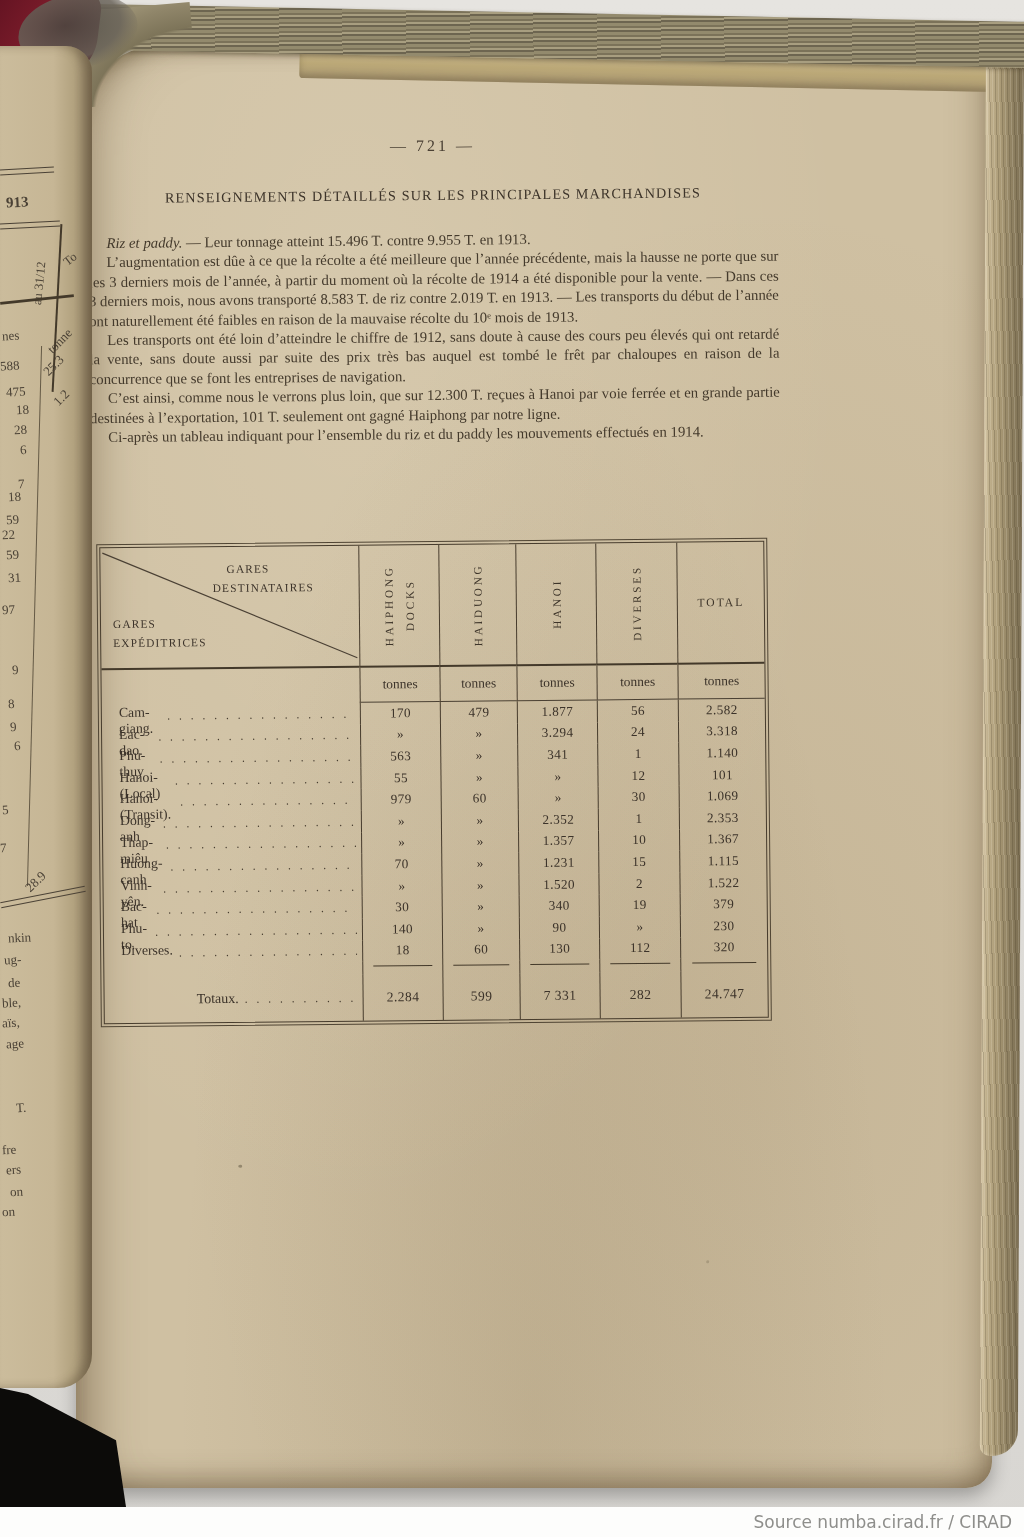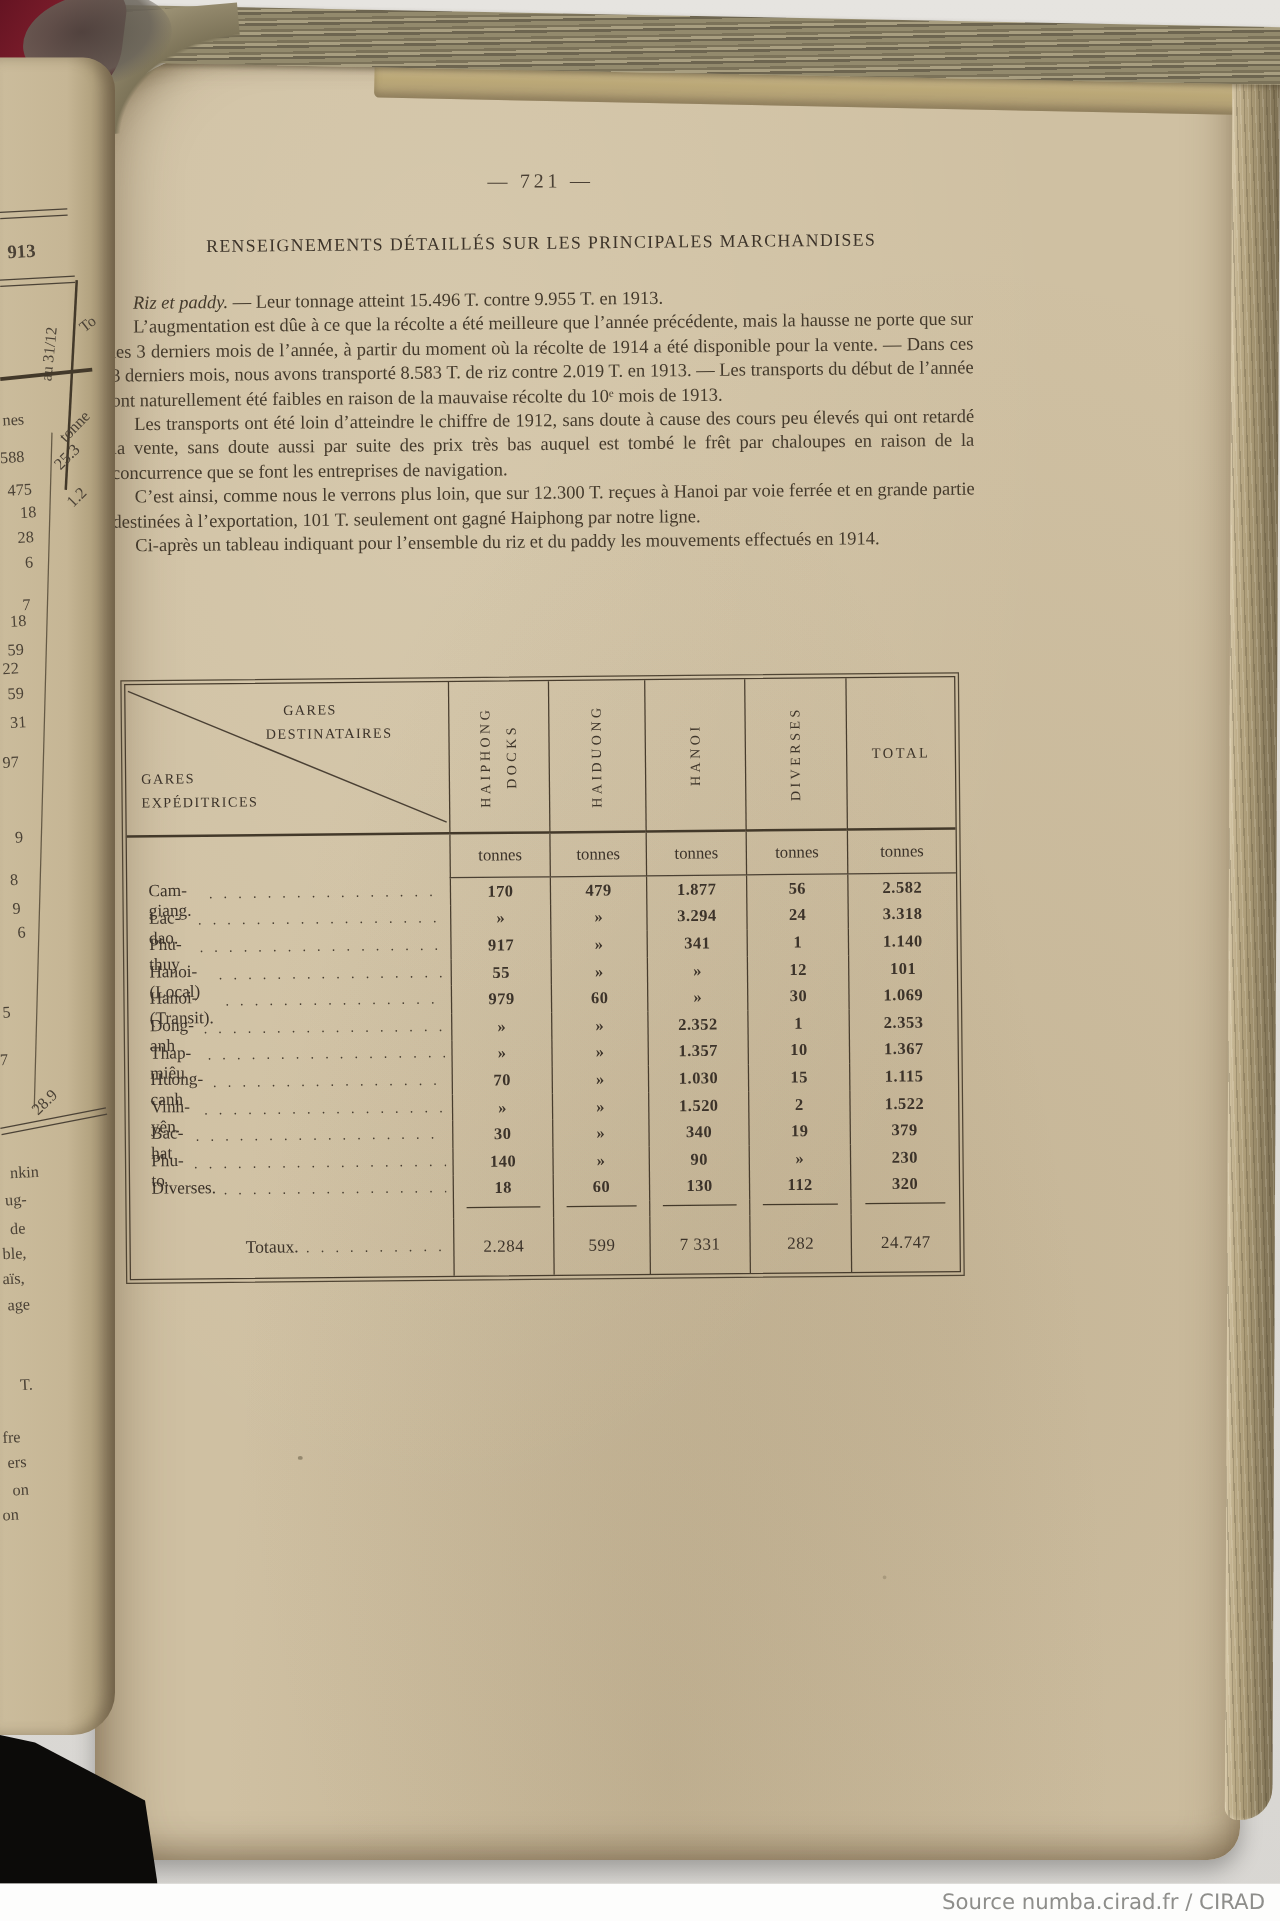--- a/index.html
+++ b/index.html
@@ -64,21 +64,21 @@
   .hc{border-bottom:2.6px solid #43392a;height:120px;display:flex;align-items:center;justify-content:center;gap:9px;}
   .corner{border-bottom:2.6px solid #43392a;height:120px;position:relative;}
   .vt{writing-mode:vertical-rl;transform:rotate(180deg);font-size:11.2px;letter-spacing:2.8px;color:#3e352a;}
   .hz{font-size:11.6px;letter-spacing:2px;color:#3e352a;}
   .cornerTop{position:absolute;left:112px;top:13px;font-size:11.3px;letter-spacing:1.2px;line-height:19px;}
   .cornerTop .l1{margin-left:14px;display:block;}
   .cornerBot{position:absolute;left:12px;bottom:15px;font-size:11.3px;letter-spacing:1.2px;line-height:19px;}
   .tu{height:34px;border-bottom:1.2px solid #4a4033;display:flex;align-items:center;justify-content:center;font-size:13.4px;}
   .tublank{height:34px;}
   .lab{height:21.6px;display:flex;align-items:baseline;padding-left:17px;font-size:13.8px;box-sizing:border-box;}
-  .val{height:21.6px;display:flex;align-items:center;justify-content:center;font-size:13.2px;letter-spacing:.4px;font-weight:bold;}
+  .val{height:21.6px;display:flex;align-items:center;justify-content:center;font-size:13.2px;letter-spacing:.4px;}
   .ld{flex:1 1 auto;overflow:hidden;white-space:nowrap;letter-spacing:3px;font-size:11.5px;padding-left:6px;
       margin-right:5px;align-self:center;color:#473d30;}
   .rulerow .c{height:13px;}
   .mini{width:74%;margin:4px auto 0;border-top:1.6px solid #43392a;}
   .tlab{height:46px;display:flex;align-items:center;padding-left:92px;font-size:14px;box-sizing:border-box;}
   .tval{height:46px;display:flex;align-items:center;justify-content:center;font-size:13.6px;letter-spacing:.4px;}
 
   
   .left-page{left:0;top:46px;width:92px;height:1342px;z-index:8;
     background:linear-gradient(90deg,#cbbc9c 0%,#c6b695 58%,#b2a27f 80%,#98886a 94%,#8a7a5e 100%);
@@ -226,21 +226,21 @@
         <div class="c val bl">»</div>
         <div class="c val bl">3.294</div>
         <div class="c val bl">24</div>
         <div class="c val bl">3.318</div>
       </div>
       <div class="grow">
         <div class="c lab">
             <span>Phu-thuy</span>
             <span class="ld">. . . . . . . . . . . . . . . . . . . . . . . . .</span>
           </div>
-        <div class="c val bl">917</div>
+        <div class="c val bl">563</div>
         <div class="c val bl">»</div>
         <div class="c val bl">341</div>
         <div class="c val bl">1</div>
         <div class="c val bl">1.140</div>
       </div>
       <div class="grow">
         <div class="c lab">
             <span>Hanoi-(Local)</span>
             <span class="ld">. . . . . . . . . . . . . . . . . . . . . . . . .</span>
           </div>
@@ -283,21 +283,21 @@
         <div class="c val bl">10</div>
         <div class="c val bl">1.367</div>
       </div>
       <div class="grow">
         <div class="c lab">
             <span>Huong-canh</span>
             <span class="ld">. . . . . . . . . . . . . . . . . . . . . . . . .</span>
           </div>
         <div class="c val bl">70</div>
         <div class="c val bl">»</div>
-        <div class="c val bl">1.030</div>
+        <div class="c val bl">1.231</div>
         <div class="c val bl">15</div>
         <div class="c val bl">1.115</div>
       </div>
       <div class="grow">
         <div class="c lab">
             <span>Vinh-yên.</span>
             <span class="ld">. . . . . . . . . . . . . . . . . . . . . . . . .</span>
           </div>
         <div class="c val bl">»</div>
         <div class="c val bl">»</div>

